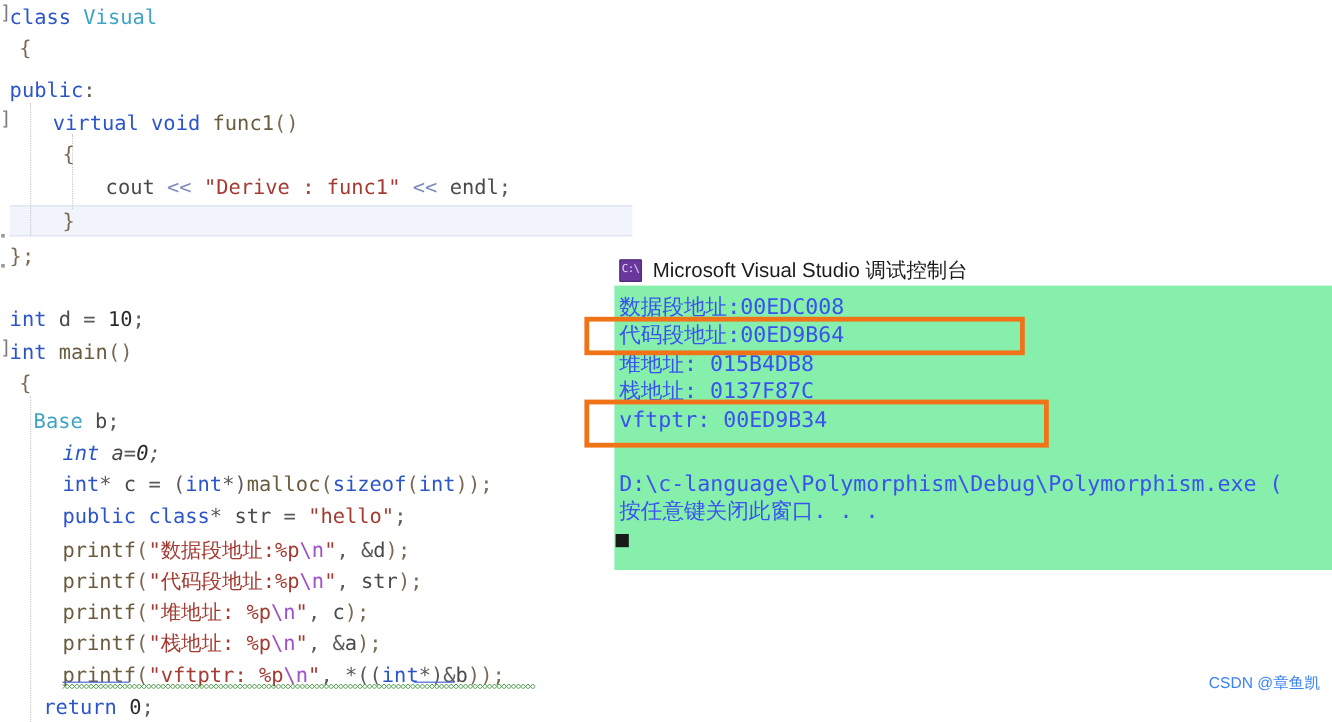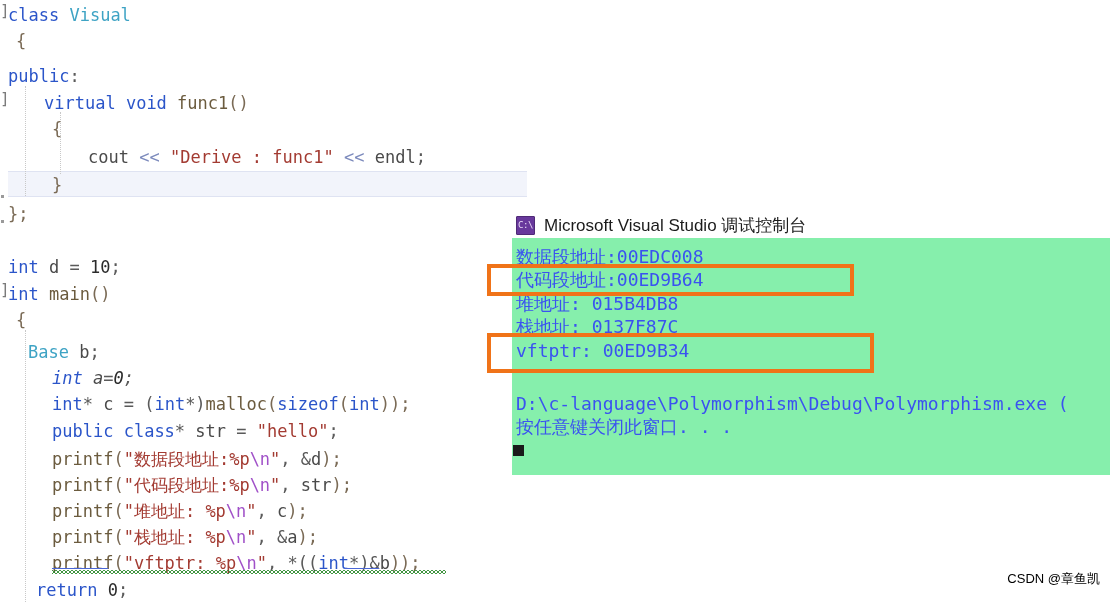--- a/index.html
+++ b/index.html
@@ -163,24 +163,24 @@
     position: absolute;
     border: 4px solid #f07318;
     box-sizing: border-box;
     background: transparent;
   }
 
   
   #watermark {
     position: absolute;
     right: 10px;
-    bottom: 14px;
+    bottom: 24px;
     font-family: "Liberation Sans", sans-serif;
     font-size: 13px;
-    color: #000000;
+    color: #3b82f6;
     white-space: nowrap;
   }
 </style>
 </head>
 <body>
 
 <div id="editor">
 
   <div class="line-highlight" style="top:171px;"></div>
 

